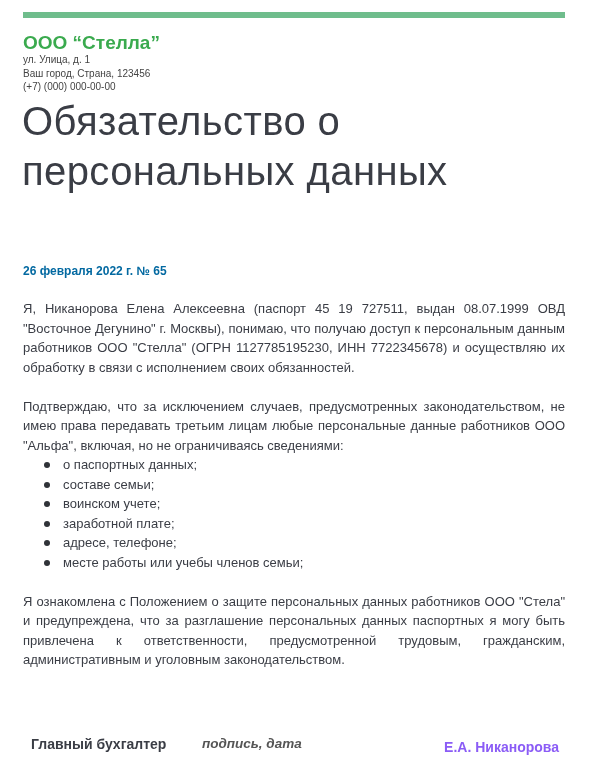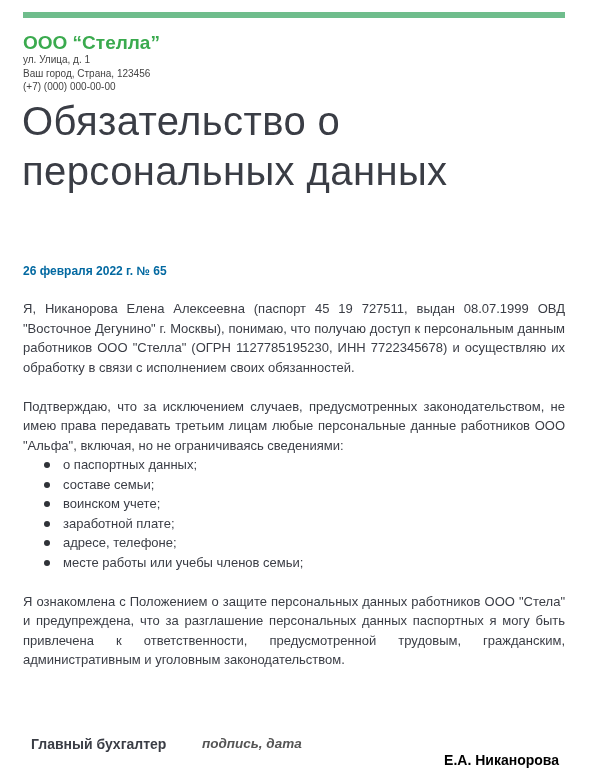--- a/index.html
+++ b/index.html
@@ -15,21 +15,21 @@
   .body { position: absolute; left: 23px; top: 299px; width: 542px; font-size: 13px; line-height: 19.5px; color: #3a3d45; }
   .para { margin: 0; text-align: justify; text-align-last: left; }
   .gap { height: 19.5px; }
   ul.list { list-style: none; margin: 0; padding: 0; }
   ul.list li { position: relative; padding-left: 40px; line-height: 19.5px; }
   ul.list li .bullet { position: absolute; left: 21px; top: 7px; width: 6px; height: 6px; border-radius: 50%; background: #2f3238; }
   .caret { display: inline-block; width: 1px; height: 14px; background: #222; vertical-align: -2px; margin-left: 1px; }
   .sign-row { position: absolute; left: 23px; top: 736px; width: 542px; height: 20px; font-size: 14px; }
   .sign-role { position: absolute; left: 0; top: 0; font-weight: bold; color: #3a3d45; margin-left: 8px; }
   .sign-hint { position: absolute; left: 179px; top: 0; font-style: italic; color: #555; font-size: 13.5px; font-weight: bold; }
-  .sign-name { position: absolute; right: 6px; top: 16px; font-weight: bold; color: #000000; }
+  .sign-name { position: absolute; right: 6px; top: 3px; font-weight: bold; color: #8b5cf6; }
 </style>
 </head>
 <body>
 
 <div class="topbar"></div>
 
 <div class="company">
   <div class="company-name">ООО “Стелла”</div>
   <div class="company-line">ул. Улица, д. 1</div>
   <div class="company-line">Ваш город, Страна, 123456</div>

